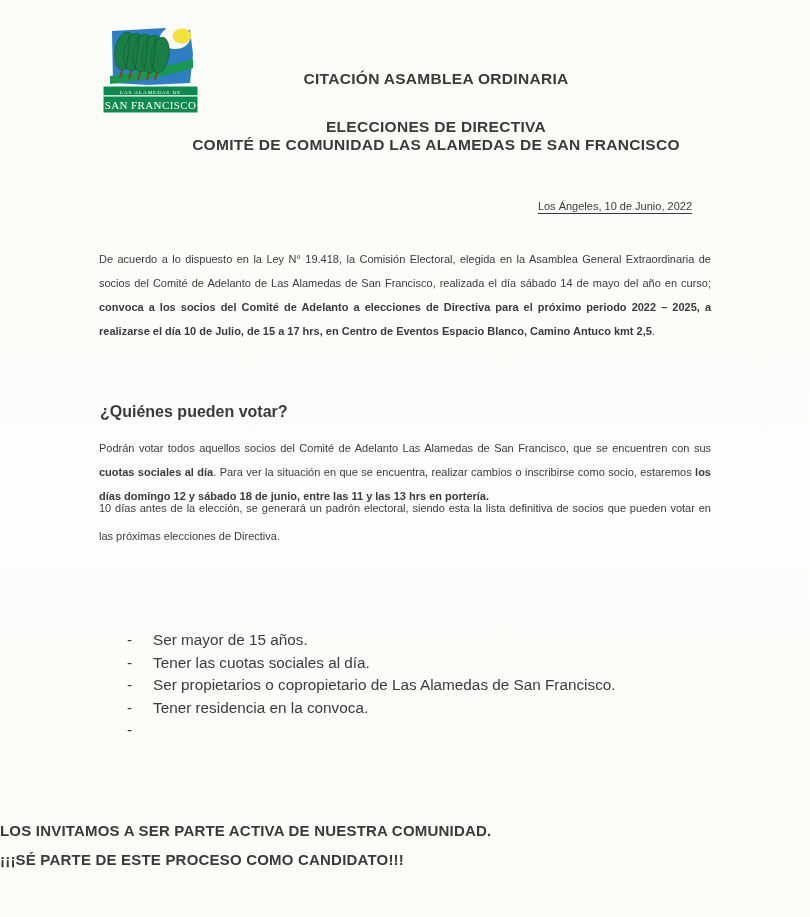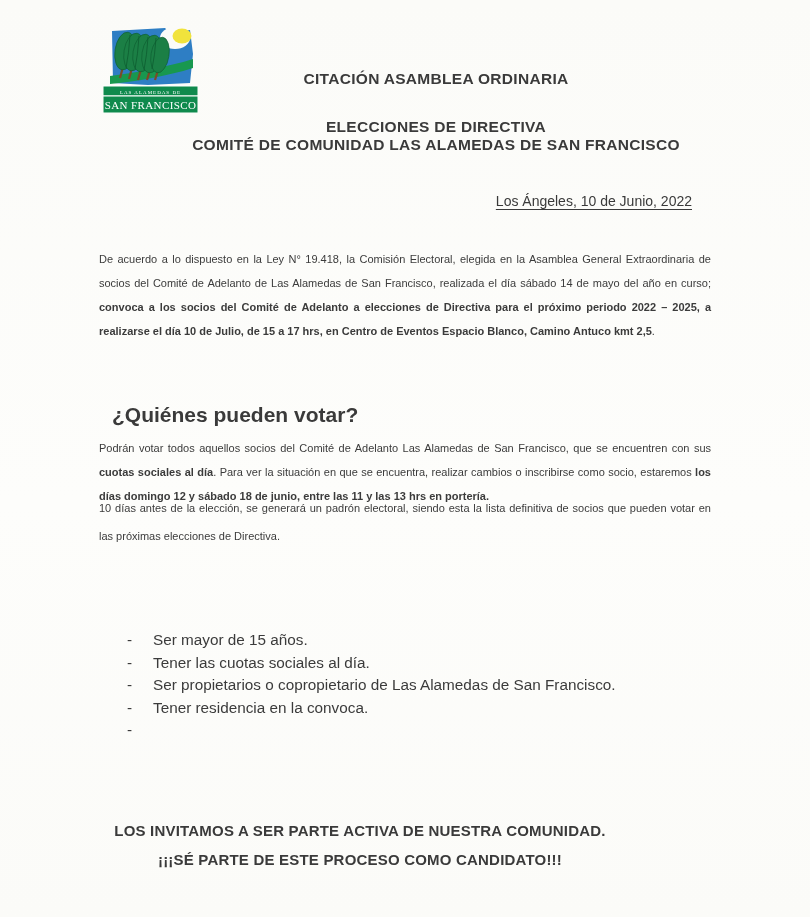--- a/index.html
+++ b/index.html
@@ -7,34 +7,34 @@
     position:relative;width:810px;height:917px;margin:0 auto;
     background:linear-gradient(180deg,#fbfbf8 0%,#fdfdfb 55%,#fbfbf8 100%);
     font-family:"Liberation Sans",sans-serif;color:#383838;overflow:hidden;
   }
   .logo{position:absolute;left:103px;top:26px;width:95px;height:87px;}
   .h{position:absolute;left:0;width:810px;text-align:center;font-weight:bold;
      font-size:15.5px;letter-spacing:.3px;color:#3a3a3a;white-space:nowrap;margin-left:31px;}
   #h1{top:70px}
   #h2{top:118px}
   #h3{top:136px}
-  .dateline{position:absolute;top:193px;right:118px;font-size:14px;color:#3a3a3a;
+  .dateline{position:absolute;top:200px;right:118px;font-size:11px;color:#3a3a3a;
      text-decoration:underline;text-underline-offset:3px;white-space:nowrap;}
   .block{position:absolute;left:99px;width:612px;font-size:11px;line-height:24px;
      text-align:justify;color:#3b3b3b;}
   #p1{top:247px}
-  .sec-h{position:absolute;left:112px;font-weight:bold;font-size:21px;color:#3a3a3a;white-space:nowrap;}
+  .sec-h{position:absolute;left:100px;font-weight:bold;font-size:16px;color:#3a3a3a;white-space:nowrap;}
   #h-votar{top:403px}
   #p2{top:436px}
   #p3{top:494px;line-height:28px;}
   #h-socios{top:601px}
   .bullets{position:absolute;left:99px;top:629px;width:612px;font-size:15.3px;color:#3b3b3b;}
   .bullet-row{display:flex;line-height:22.5px;}
   .dash{width:26px;margin-left:28px;flex:0 0 auto;}
-  .foot{position:absolute;left:0;width:720px;text-align:center;font-weight:bold;
+  .foot{position:absolute;left:0;width:720px;text-align:left;font-weight:bold;
      font-size:15px;letter-spacing:.2px;color:#3a3a3a;white-space:nowrap;}
   #f1{top:822px}
   #f2{top:851px}
   b{font-weight:bold;}
 </style>
 </head>
 <body>
 
 <div class="page">
 

